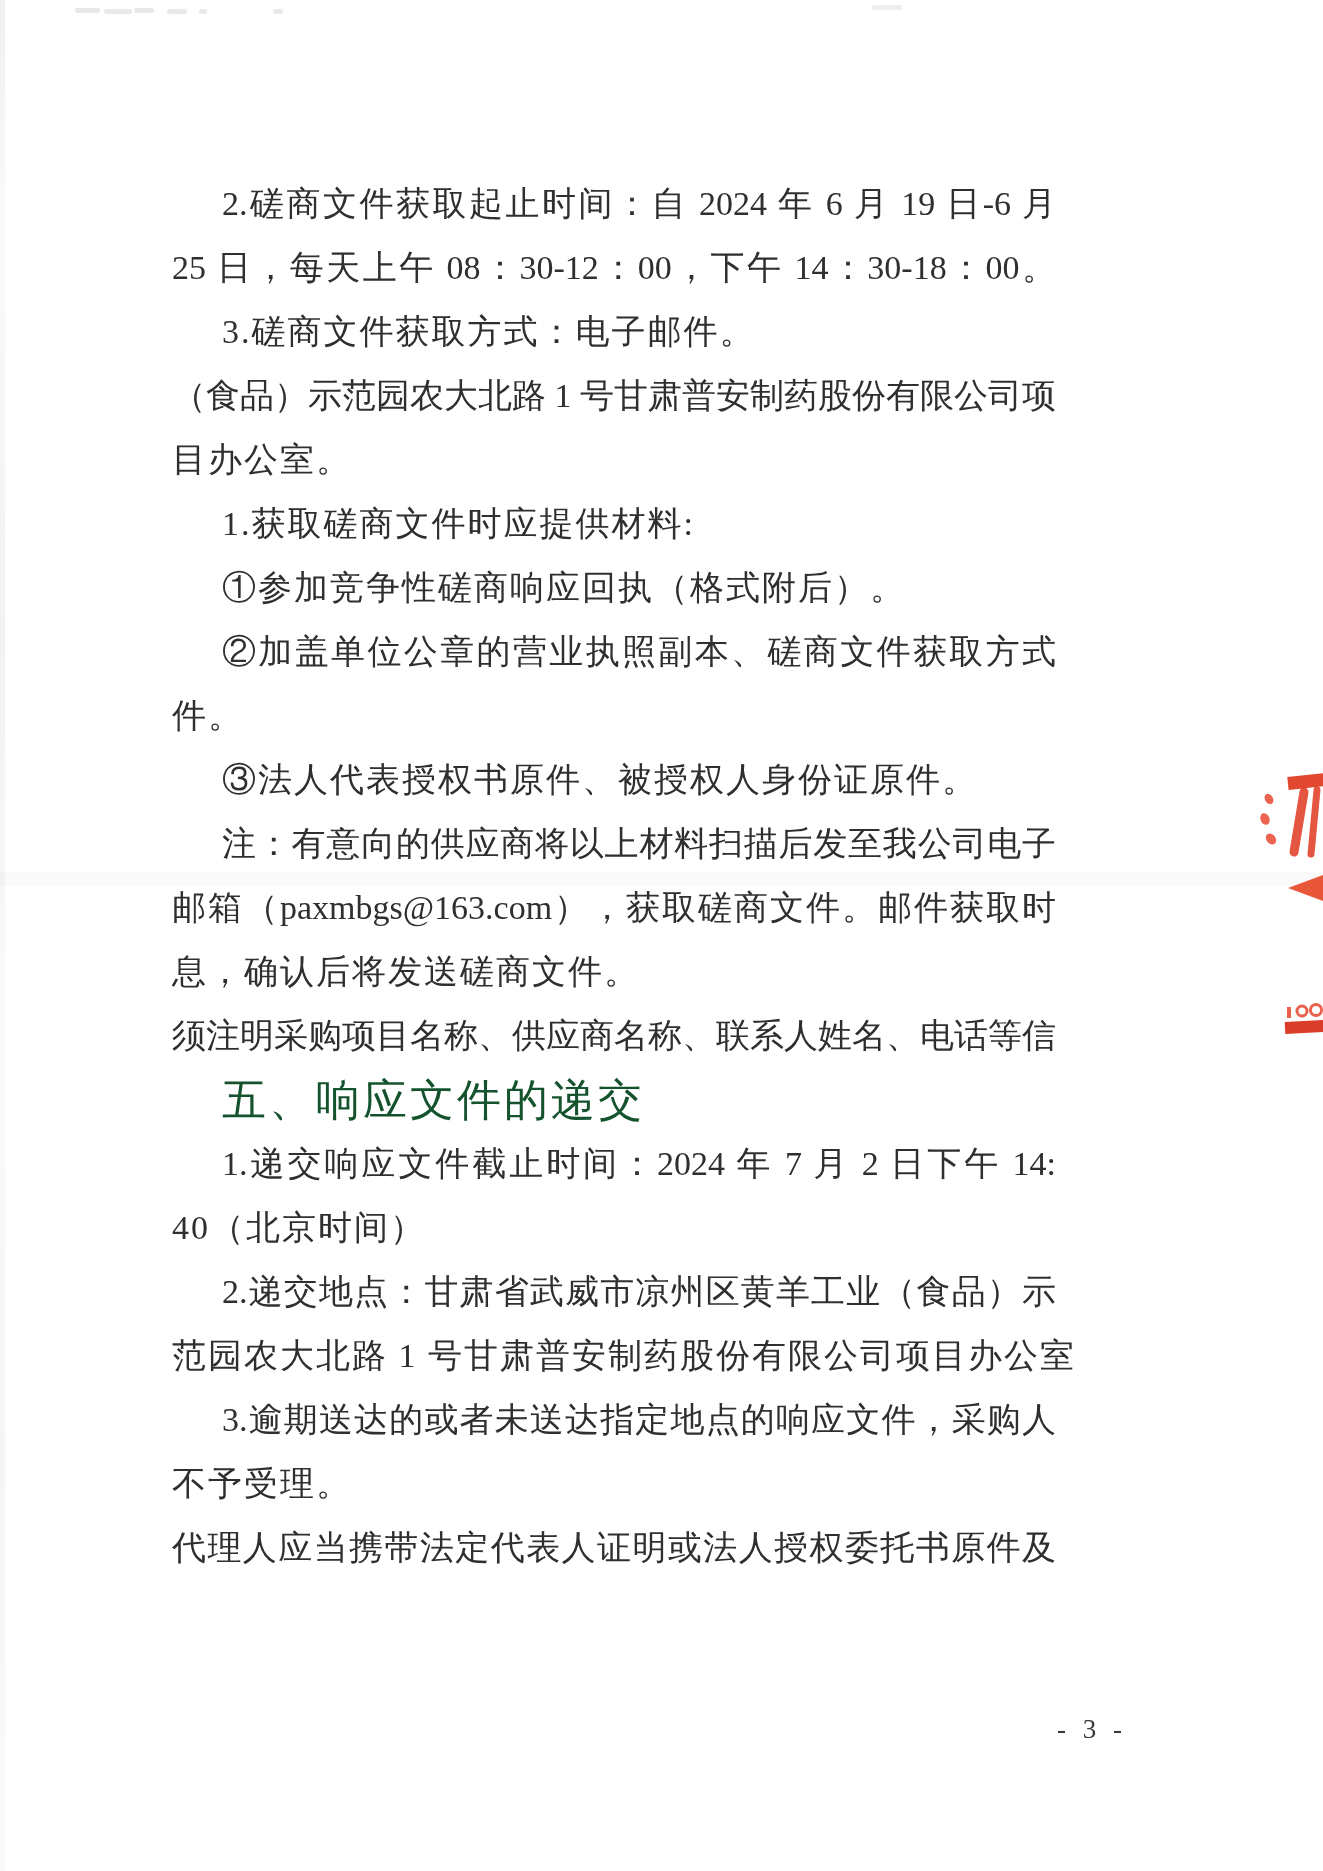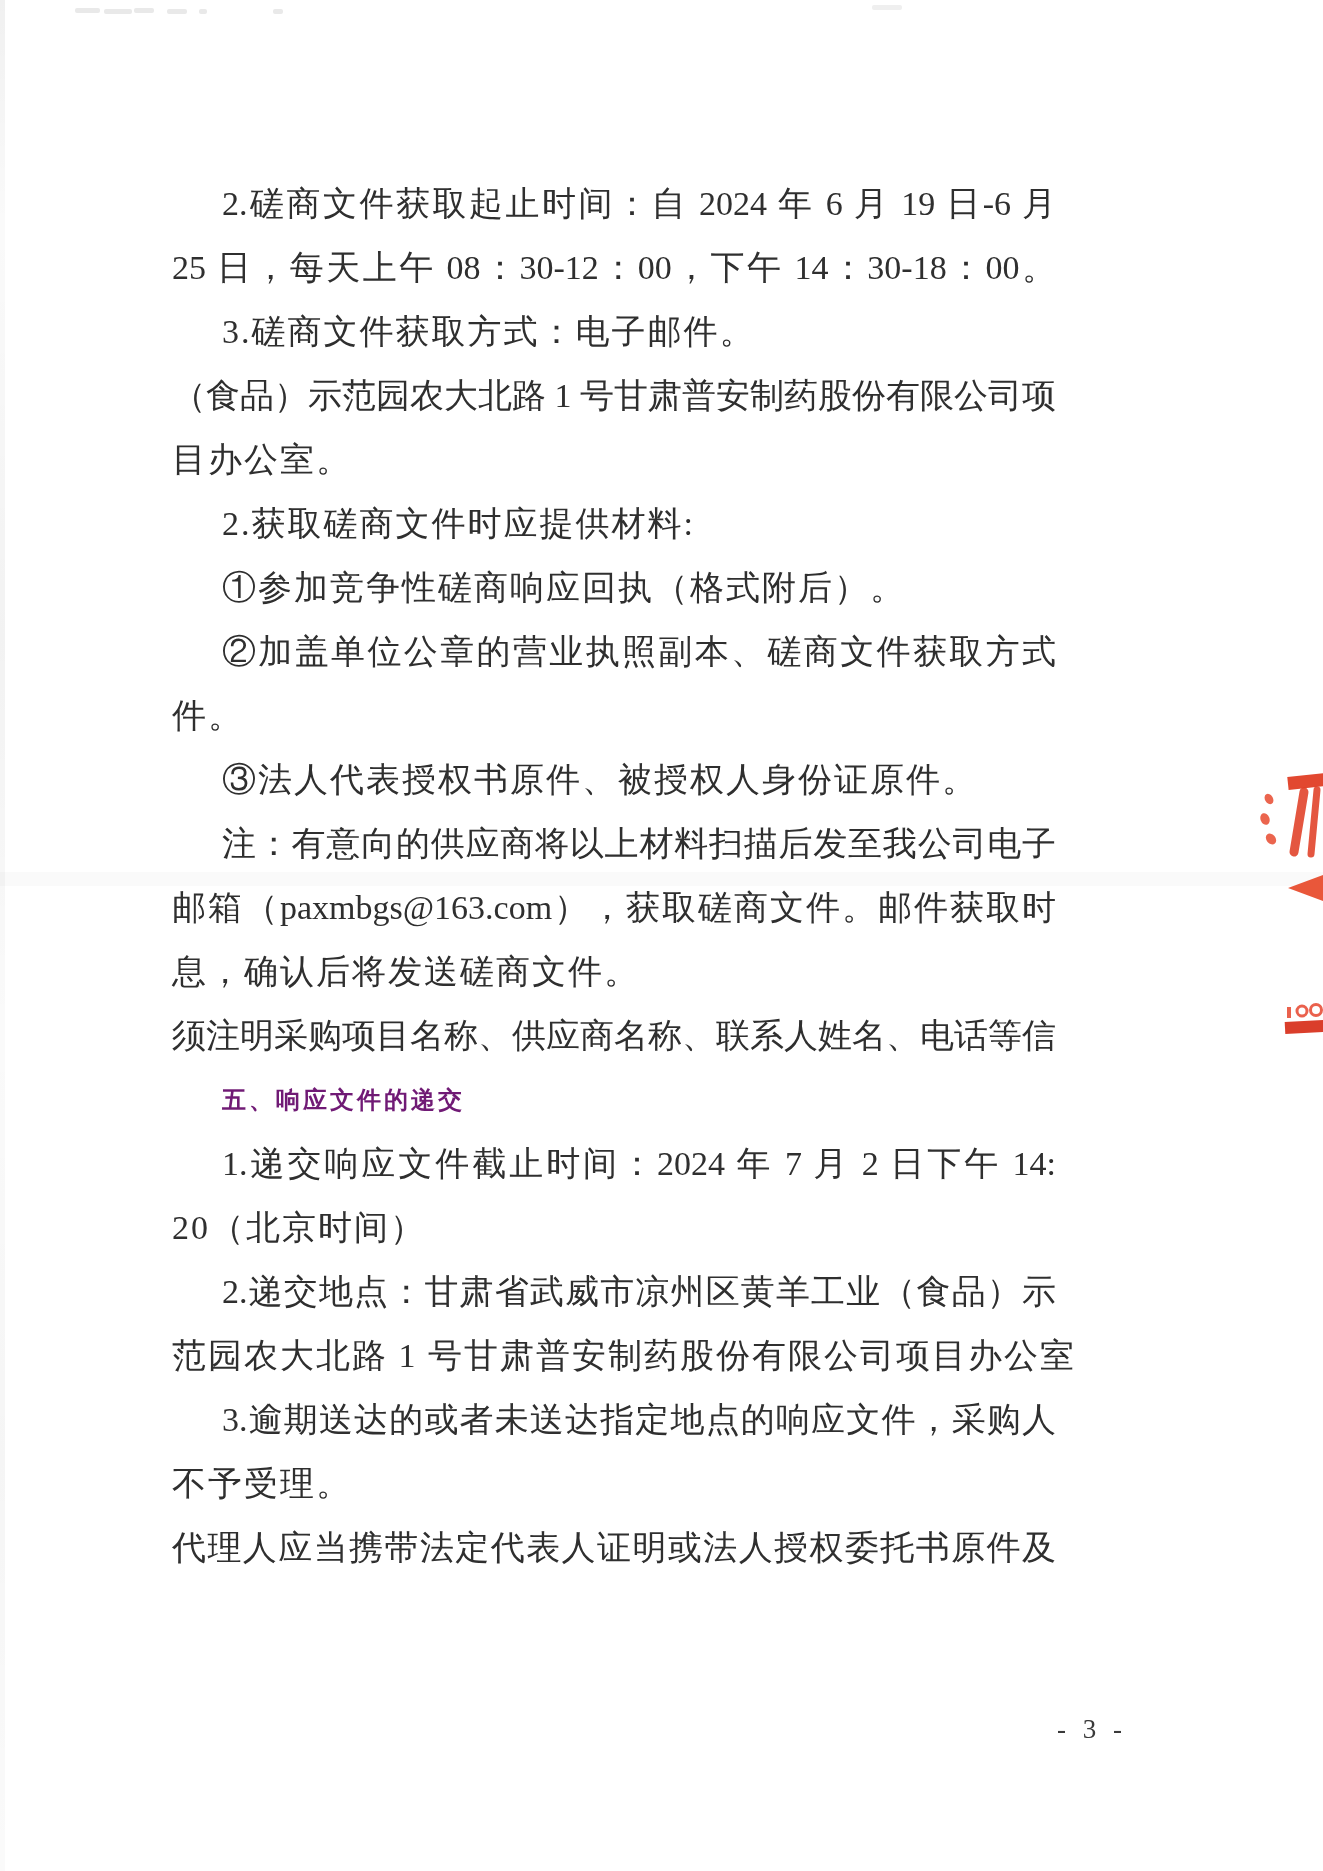--- a/index.html
+++ b/index.html
@@ -40,24 +40,24 @@
   .line.justify {
     letter-spacing:0;
     white-space:normal;
     overflow:hidden;
     text-align:justify;
     text-align-last:justify;
   }
   .line.indent { text-indent:50px; }
   .line.bold {
     font-family:"Liberation Sans", sans-serif;
-    font-weight:700;
-    font-size:24px;
+    font-weight:400;
+    font-size:44px;
     letter-spacing:3px;
-    color:#701a75;
+    color:#14532d;
   }
   .page-number {
     position:absolute; top:1714px; left:1030px; width:124px;
     font-size:27px; letter-spacing:5px;
     color:#3a3a3a; text-align:center;
   }
   .stamp {
     position:absolute; left:1260px; top:770px; width:63px; height:270px;
   }
 </style>
@@ -75,32 +75,32 @@
   <div class="dash" style="left:273px; top:9px;  width:10px;"></div>
   <div class="dash" style="left:872px; top:5px;  width:30px; background:#efefef;"></div>
   <div class="scan-band"></div>
 
   <div class="text-block" id="lines">
       <div class="line indent justify">2.磋商文件获取起止时间：自 2024 年 6 月 19 日-6 月</div>
       <div class="line justify">25 日，每天上午 08：30-12：00，下午 14：30-18：00。</div>
       <div class="line indent">3.磋商文件获取方式：电子邮件。</div>
       <div class="line justify">（食品）示范园农大北路 1 号甘肃普安制药股份有限公司项</div>
       <div class="line">目办公室。</div>
-      <div class="line indent">2.获取磋商文件时应提供材料:</div>
+      <div class="line indent">1.获取磋商文件时应提供材料:</div>
       <div class="line indent">①参加竞争性磋商响应回执（格式附后）。</div>
       <div class="line indent justify">②加盖单位公章的营业执照副本、磋商文件获取方式</div>
       <div class="line">件。</div>
       <div class="line indent">③法人代表授权书原件、被授权人身份证原件。</div>
       <div class="line indent justify">注：有意向的供应商将以上材料扫描后发至我公司电子</div>
       <div class="line justify">邮箱（paxmbgs@163.com），获取磋商文件。邮件获取时必</div>
       <div class="line">息，确认后将发送磋商文件。</div>
       <div class="line justify">须注明采购项目名称、供应商名称、联系人姓名、电话等信</div>
       <div class="line indent bold">五、响应文件的递交</div>
       <div class="line indent justify">1.递交响应文件截止时间：2024 年 7 月 2 日下午 14:</div>
-      <div class="line">20（北京时间）</div>
+      <div class="line">40（北京时间）</div>
       <div class="line indent justify">2.递交地点：甘肃省武威市凉州区黄羊工业（食品）示</div>
       <div class="line">范园农大北路 1 号甘肃普安制药股份有限公司项目办公室</div>
       <div class="line indent justify">3.逾期送达的或者未送达指定地点的响应文件，采购人</div>
       <div class="line">不予受理。</div>
       <div class="line justify">代理人应当携带法定代表人证明或法人授权委托书原件及</div>
     </div>
 
   <div class="page-number">- 3 -</div>
 
   <div class="stamp">

